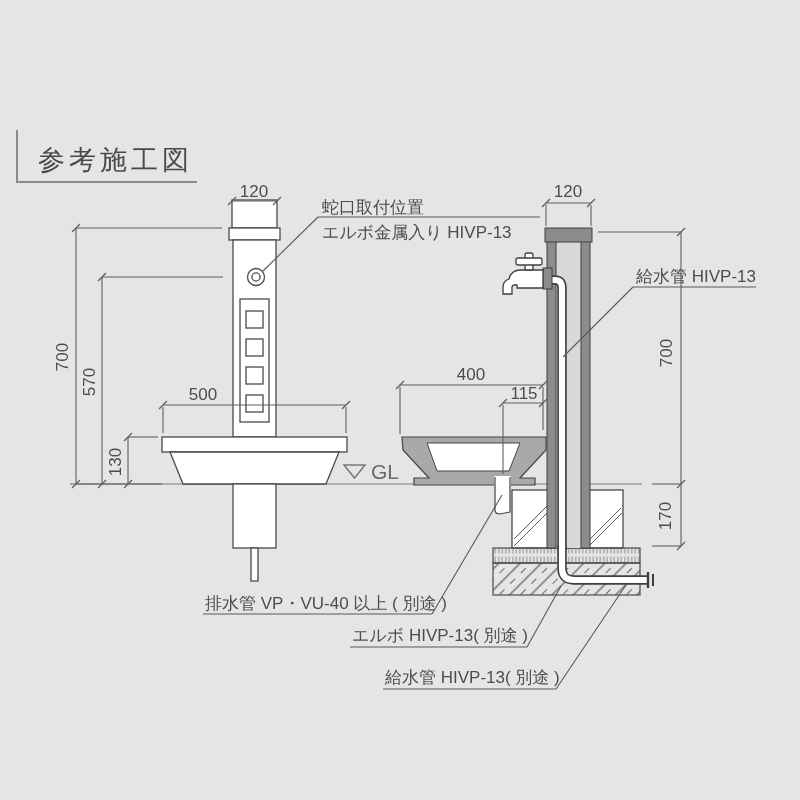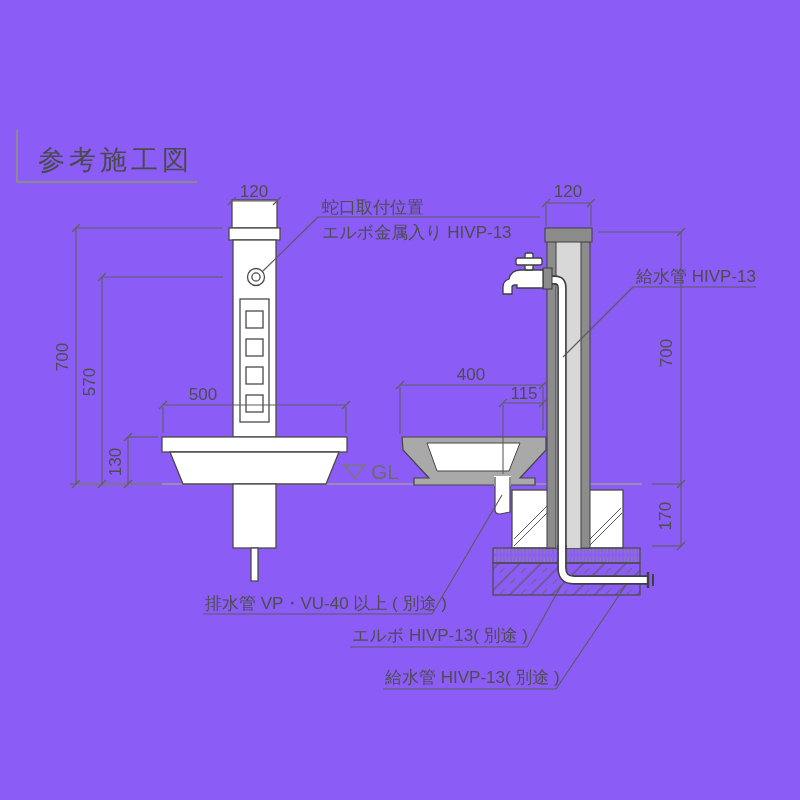--- a/index.html
+++ b/index.html
@@ -1,16 +1,16 @@
 <!DOCTYPE html>
 <html><head>
 <meta charset="utf-8">
 <style>
   html,body{margin:0;padding:0;background:#ffffff;}
-  .stage{width:800px;height:800px;position:relative;background:#8b5cf6;font-family:"Liberation Sans",sans-serif;}
+  .stage{width:800px;height:800px;position:relative;background:#e5e5e5;font-family:"Liberation Sans",sans-serif;}
   svg{display:block;}
   text{font-family:"Liberation Sans","DejaVu Sans",sans-serif;fill:#4d4d4d;}
   .title-txt{font-size:27px;letter-spacing:4px;fill:#4a4a4a;}
   .dim-txt{font-size:17px;fill:#4d4d4d;}
   .lbl-txt{font-size:17px;fill:#4d4d4d;}
   .gl-txt{font-size:21px;fill:#6b6b6b;}
   .outline{stroke:#4a4a4a;stroke-width:1.3;fill:#ffffff;}
   .outline-nf{stroke:#4a4a4a;stroke-width:1.3;fill:none;}
   .dimline{stroke:#5f5f5f;stroke-width:1.1;fill:none;}
   .tick{stroke:#5f5f5f;stroke-width:1.2;}

